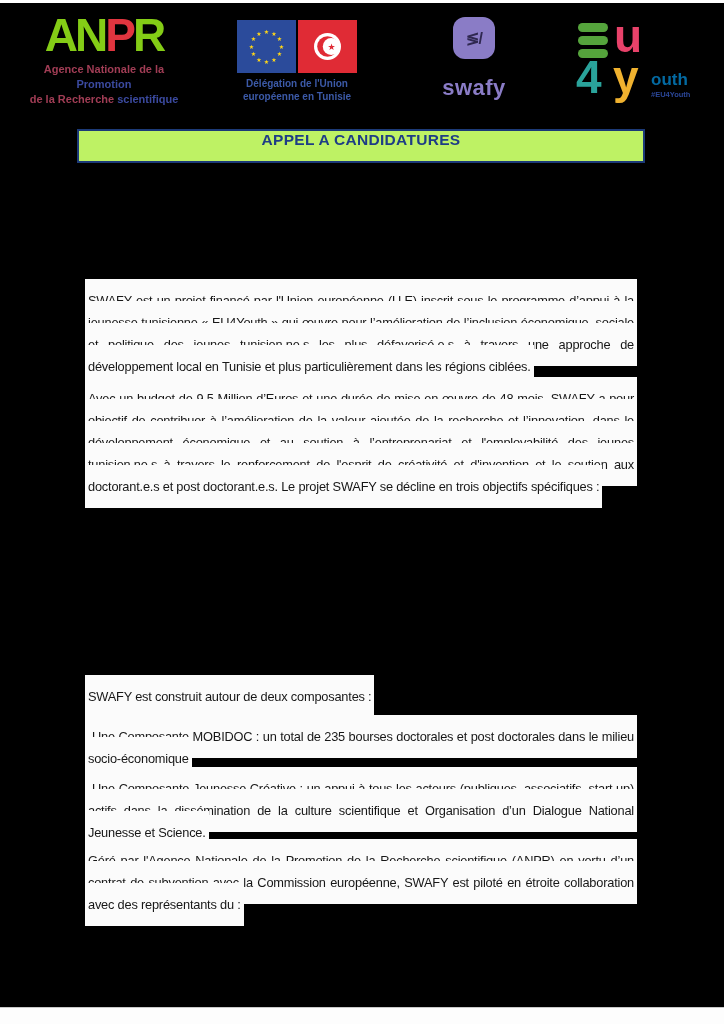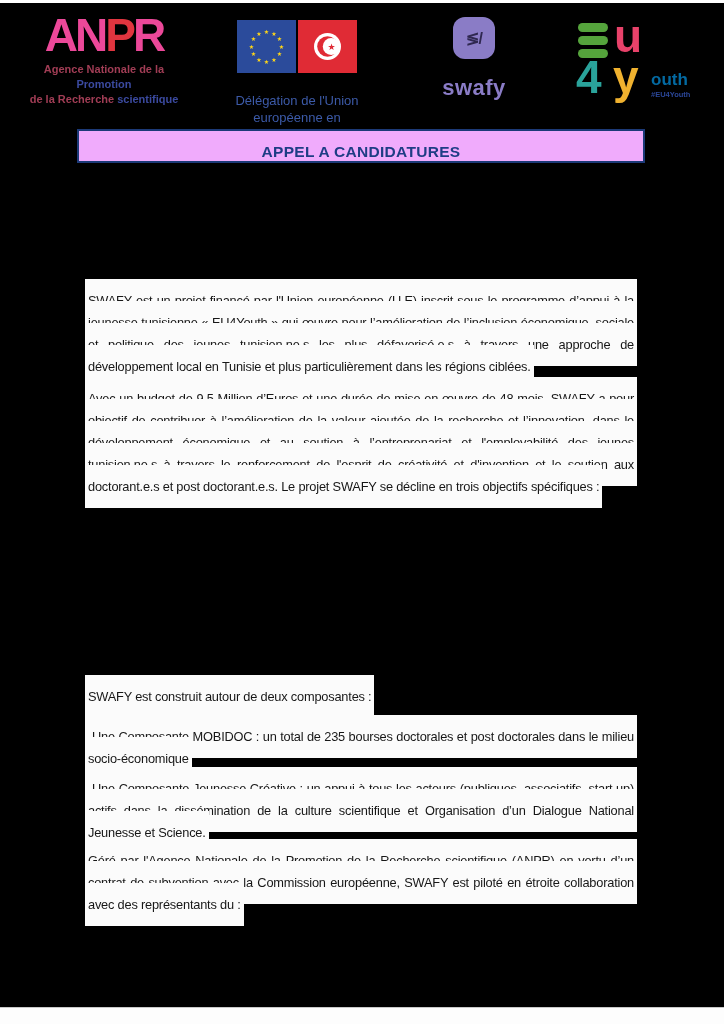--- a/index.html
+++ b/index.html
@@ -9,29 +9,29 @@
     background:#000;
     font-family:"Liberation Sans", sans-serif;
     overflow:hidden;
   }
   .top-strip { position:absolute; top:0; left:0; width:724px; height:3px; background:#ffffff; }
   .bottom-strip { position:absolute; bottom:0; left:0; width:724px; height:17px; background:#fdfdfd; border-top:1px solid #c9c9c9; }
 
   
   .logo-anpr { position:absolute; left:24px; top:14px; width:160px; text-align:center; }
   .anpr-word { font-size:46px; font-weight:800; letter-spacing:-3px; line-height:0.95; }
-  .anpr-word .blue { color:#ec4899; }
+  .anpr-word .blue { color:#84cc16; }
   .anpr-word .red  { color:#e0353f; }
   .anpr-sub { margin-top:4px; font-size:11px; font-weight:700; line-height:1.4; }
   .anpr-sub .w-red  { color:#a13d55; }
   .anpr-sub .w-blue { color:#3b4aa0; }
 
   .logo-eud { position:absolute; left:234px; top:20px; width:126px; text-align:center; }
   .flags { display:flex; gap:2px; justify-content:center; }
-  .eud-caption { margin-top:20px; font-size:13px; font-weight:400; color:#3c5aa8; line-height:1.3; }
+  .eud-caption { margin-top:4px; font-size:10px; font-weight:700; color:#3c5aa8; line-height:1.3; }
 
   .logo-swafy { position:absolute; left:436px; top:17px; width:76px; text-align:center; }
   .swafy-icon {
     width:42px; height:42px; border-radius:12px; background:#8a7cc6;
     margin:0 auto; display:flex; align-items:center; justify-content:center;
     font-weight:800; font-size:16px; color:#2f2850; letter-spacing:-1px;
   }
   .swafy-word { margin-top:16px; font-size:22px; font-weight:800; color:#8a7cc6; letter-spacing:0.5px; }
 
   .logo-eu4y { position:absolute; left:576px; top:16px; width:136px; height:86px; }
@@ -40,22 +40,22 @@
   .eu4y-letter { position:absolute; font-weight:800; font-size:46px; line-height:1; }
   .l-u { left:38px; top:-3px; color:#e8426a; }
   .l-4 { left:0px;  top:38px; color:#2aa39b; }
   .l-y { left:37px; top:38px; color:#f0b22f; }
   .l-outh { position:absolute; left:75px; top:54px; font-size:17px; font-weight:800; color:#0369a1; }
   .l-tag  { position:absolute; left:75px; top:74px; font-size:7.5px; font-weight:700; color:#2b4799; }
 
   
   .banner {
     position:absolute; left:77px; top:129px; width:568px; height:34px;
-    border:2px solid #1c3a78; background:#f0abfc;
-    display:flex; align-items:flex-end; justify-content:center;
+    border:2px solid #1c3a78; background:#bef264;
+    display:flex; align-items:flex-start; justify-content:center;
   }
   .banner-title { color:#1e3d85; font-weight:800; font-size:15.5px; letter-spacing:0.3px; }
 
   
   .content { position:absolute; left:85px; top:290px; width:552px; }
   .content p {
     text-align:justify;
     font-size:12.8px; letter-spacing:-0.2px; line-height:22px;
     color:#171717;
   }

